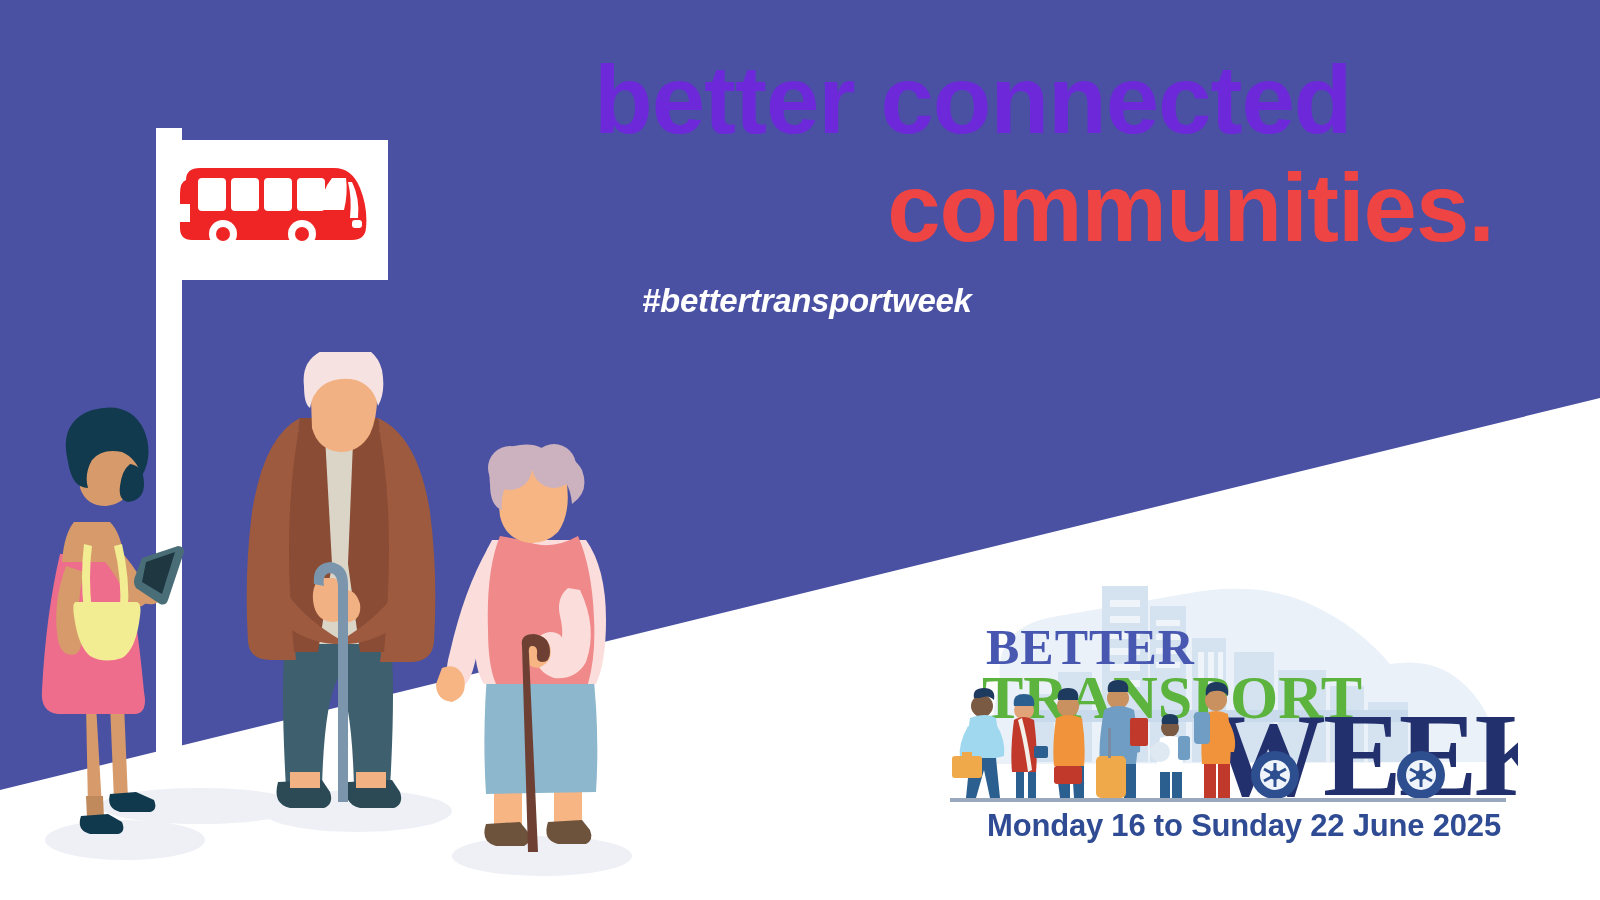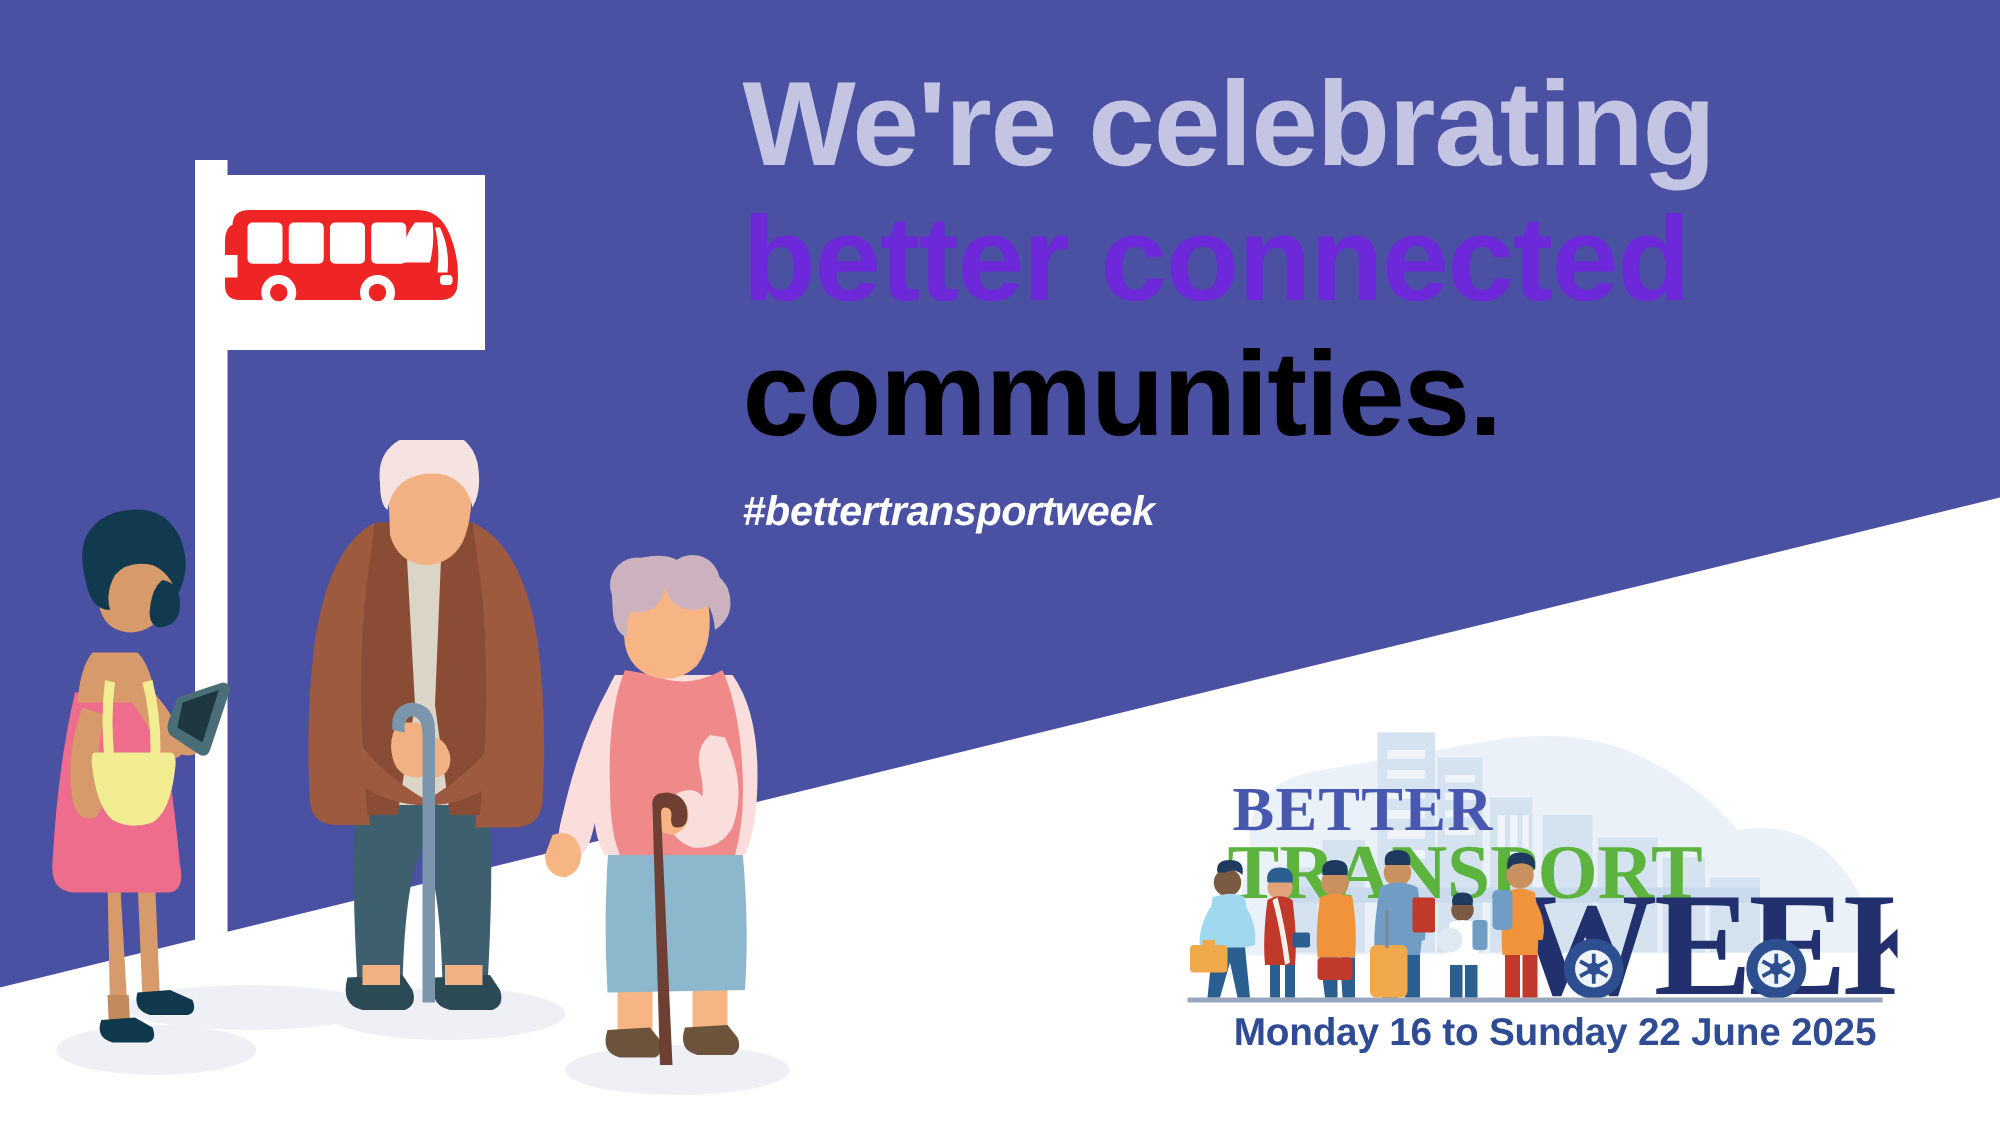--- a/index.html
+++ b/index.html
@@ -41,28 +41,29 @@
   .headline .line {
     font-weight: 700;
     font-size: 96px;
     line-height: 108px;
     letter-spacing: -1px;
     white-space: nowrap;
     font-stretch: condensed;
   }
   .line-1 { color: #c3c5e2; }
   .line-2 { color: #6d28d9; }
-  .line-3 { color: #000000; }
+  .line-3 { color: #ef4444; text-align: right; }
   .hashtag {
     margin-top: 20px;
     font-size: 33px;
     font-weight: 700;
     font-style: italic;
     color: #ffffff;
     letter-spacing: -0.3px;
+    margin-left: 48px;
   }
 
   
   .busstop { position: absolute; left: 150px; top: 128px; }
   .bs-pole {
     position: absolute;
     left: 6px; top: 0;
     width: 26px; height: 684px;
     background: #ffffff;
   }
@@ -243,21 +244,20 @@
       <circle cx="80" cy="28" r="22" fill="#ccb2bf"></circle>
       <circle cx="124" cy="26" r="22" fill="#ccb2bf"></circle>
 
       <g>
         <path d="M92 206 Q90 194 104 194 Q120 196 120 212 Q120 222 112 222 Q106 222 107 214 Q108 206 102 206 Q98 206 99 214 L108 412 L98 412 Z" fill="#6e4034"></path>
       </g>
     </svg>
   </div>
 
   <div class="headline">
-    <div class="line line-1">We're celebrating</div>
     <div class="line line-2">better connected</div>
     <div class="line line-3">communities.</div>
     <div class="hashtag">#bettertransportweek</div>
   </div>
 
   <div class="logo">
     <svg class="logo-art" width="580" height="250" viewBox="0 0 580 250">
 
       <g>
         <path d="M62 120 Q56 66 120 56 Q190 44 246 34 Q320 20 372 44 Q420 66 452 104 Q500 96 530 128 Q564 164 552 202 L58 204 Q50 160 62 120 Z" fill="#eaf1f9"></path>

